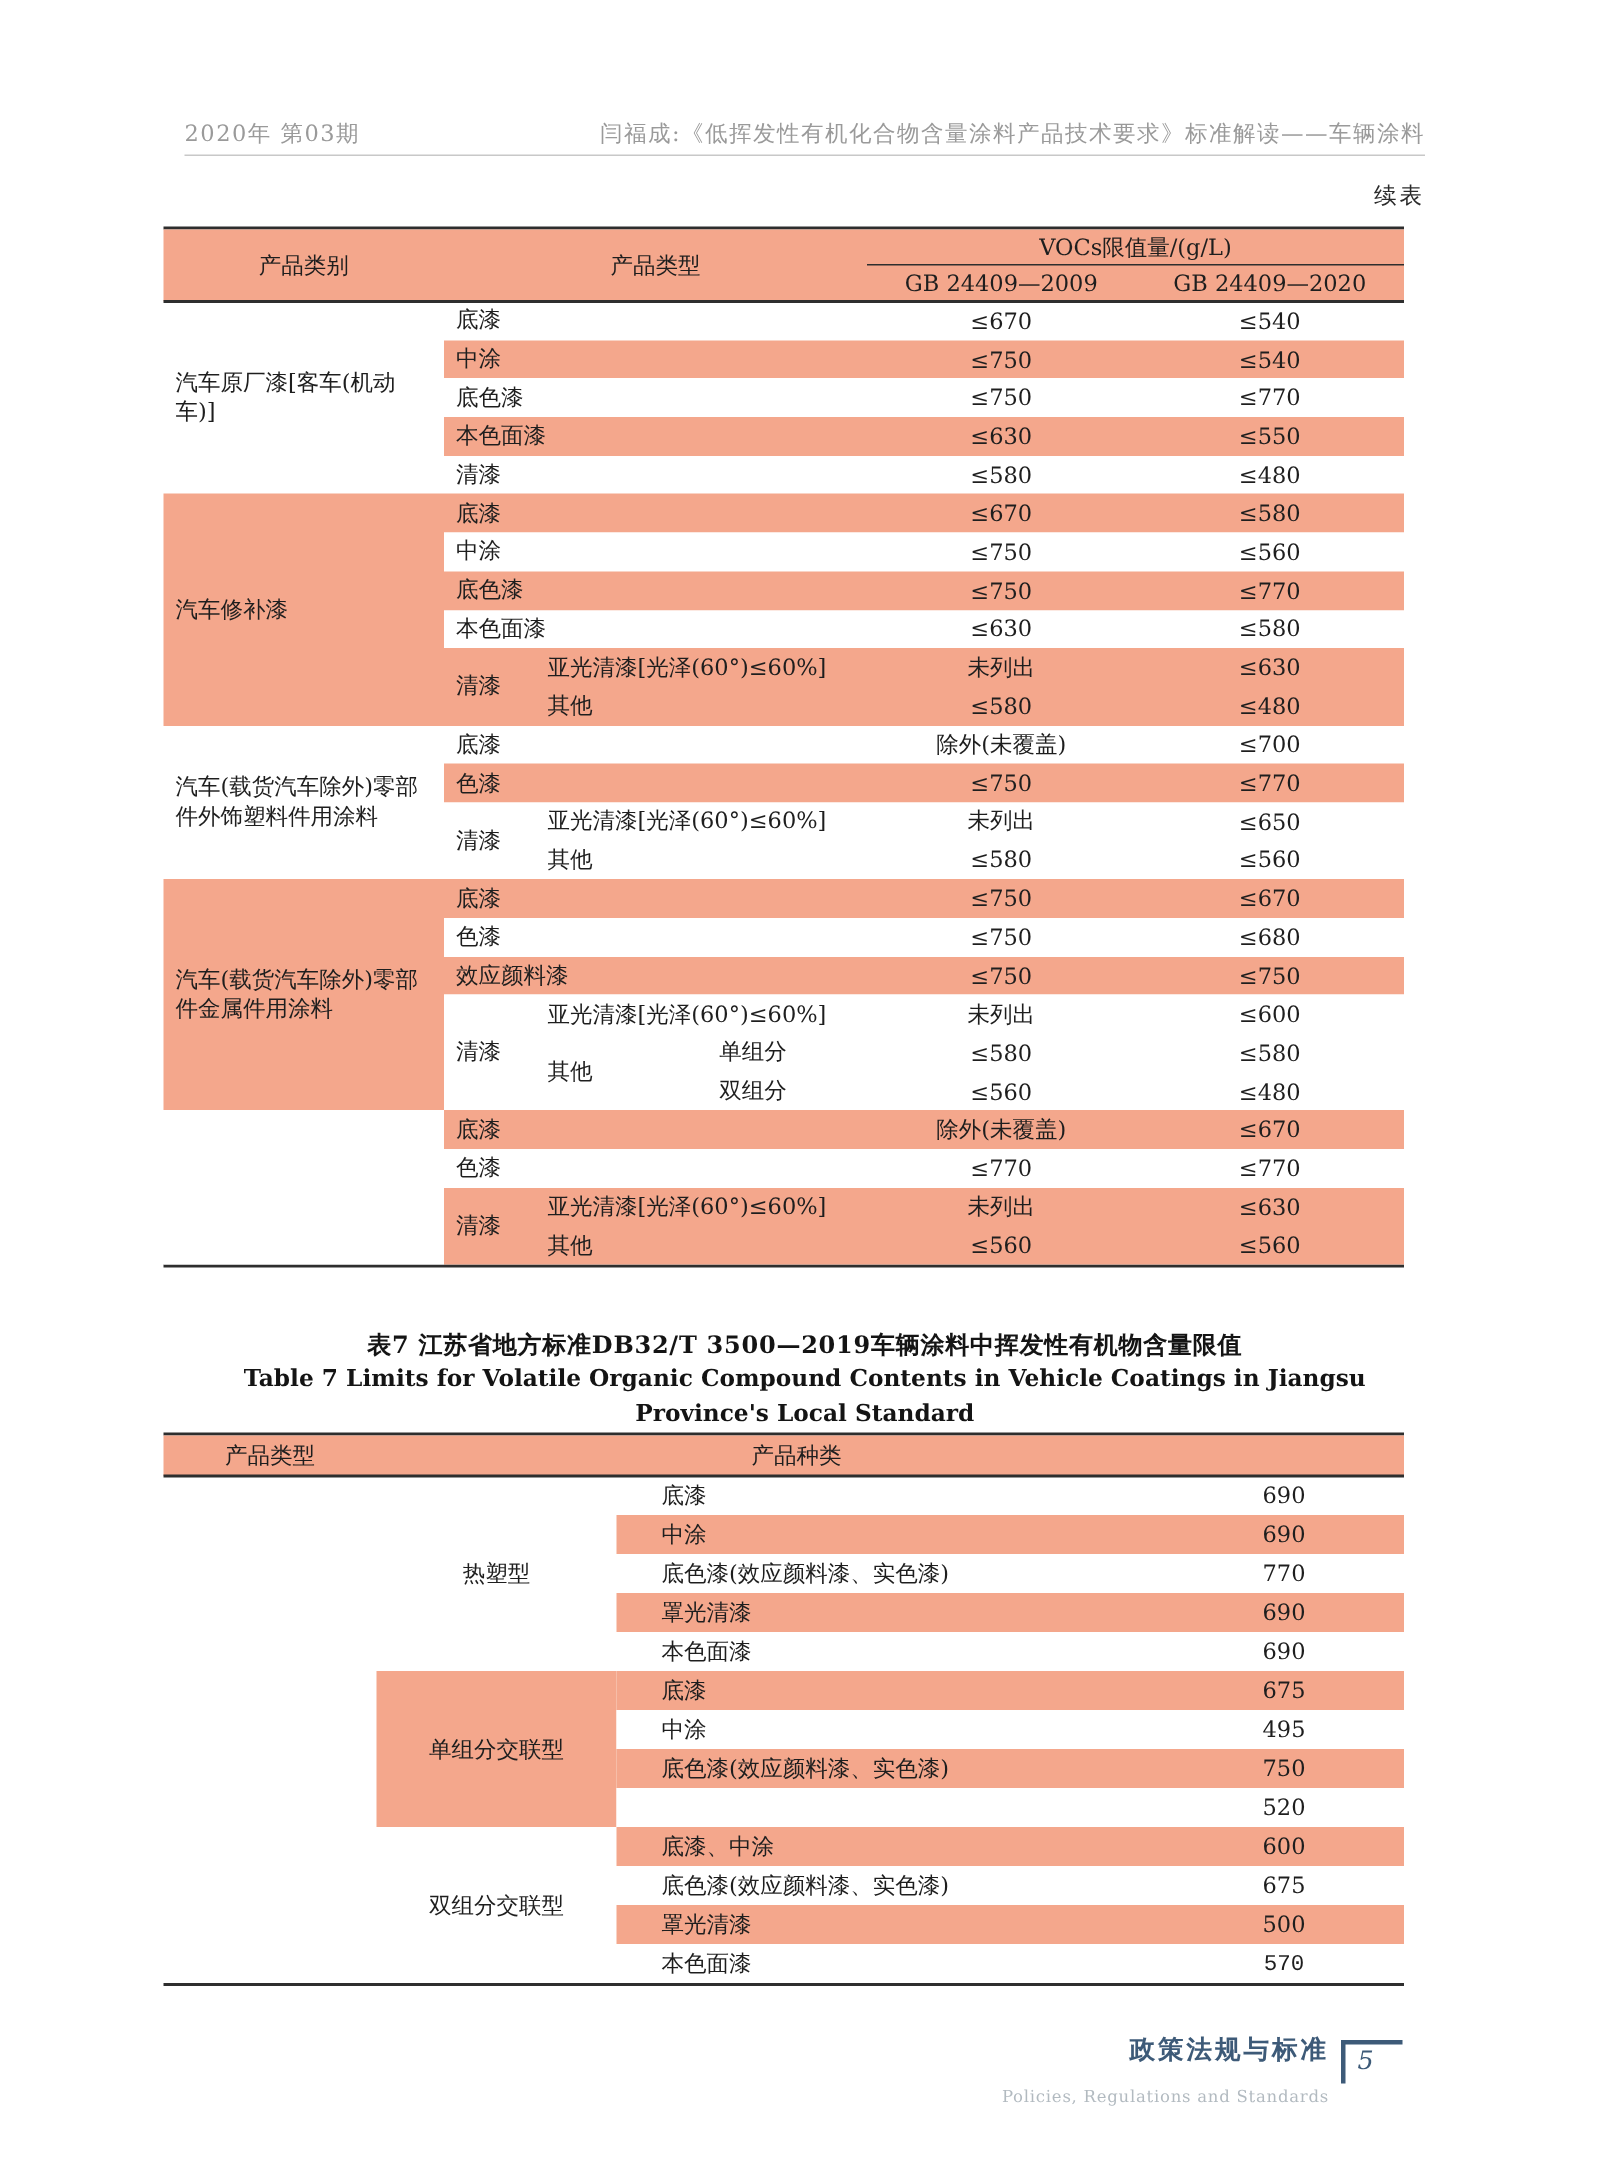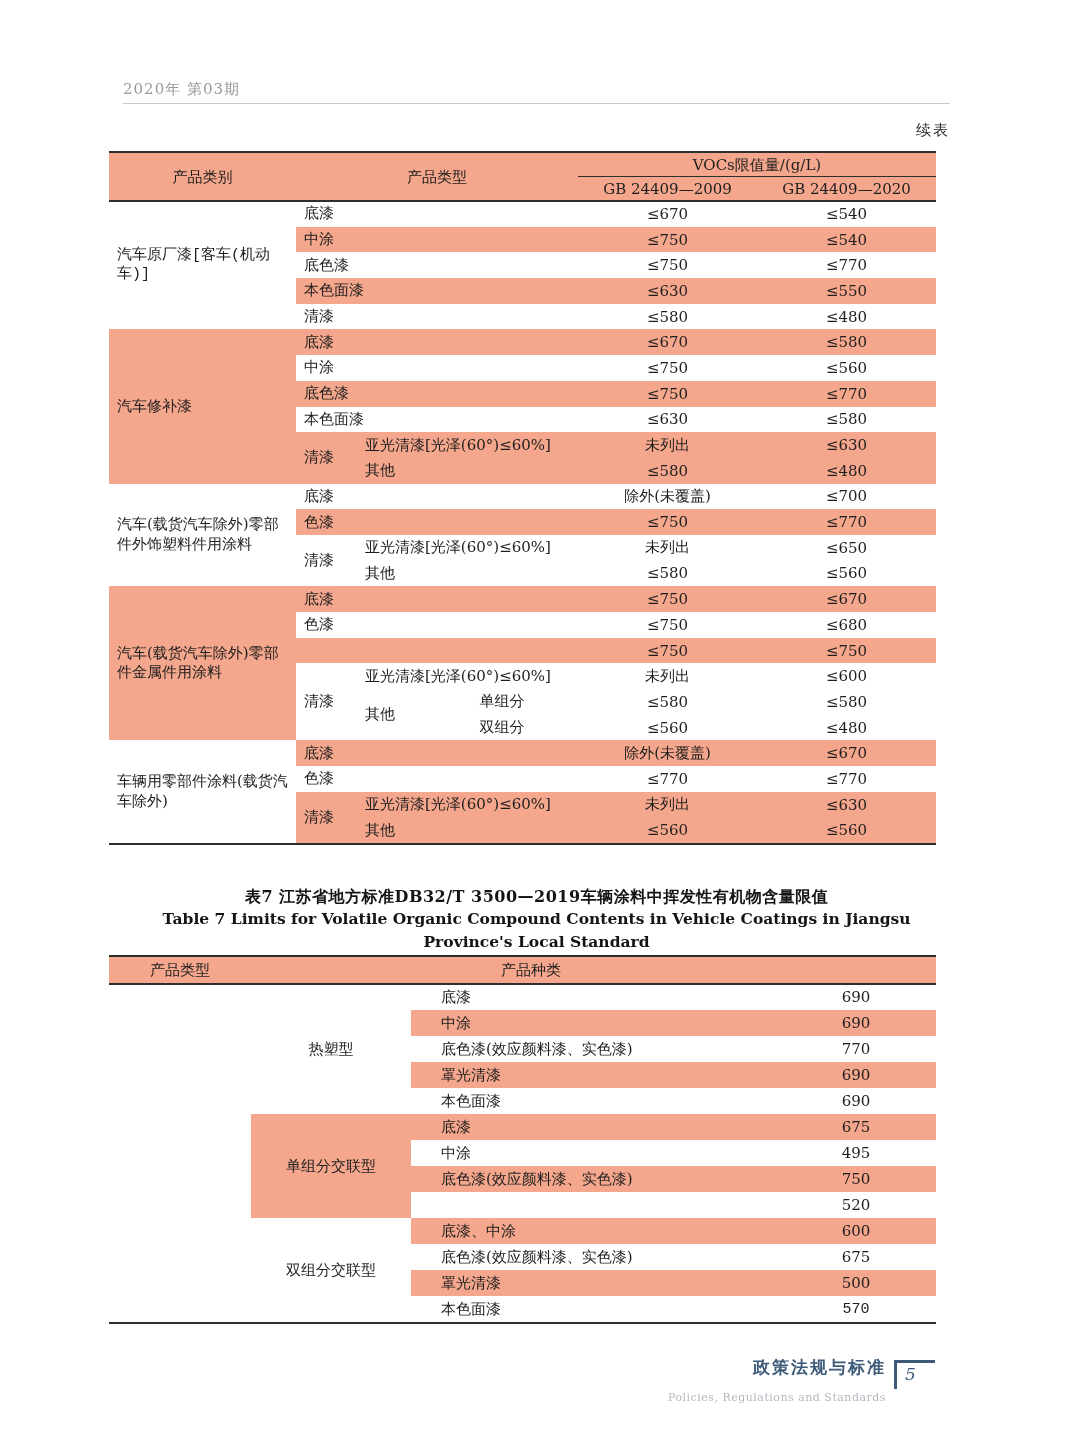--- a/index.html
+++ b/index.html
@@ -71,39 +71,40 @@
     font-family:"DejaVu Serif","Liberation Serif",serif;
   }
 </style>
 </head>
 <body>
 
 <div class="page">
 
   <div class="runhead">
     <span>2020年  第03期</span>
+    <span>闫福成:《低挥发性有机化合物含量涂料产品技术要求》标准解读——车辆涂料</span>
   </div>
 
   <div class="continued">续表</div>
 
   <div class="tbl" id="t1">
     <div class="grid" id="t1grid">
         <div class="bg" style="grid-area: 1 / 1 / 3 / 7; background: rgb(244, 167, 140);"></div>
         <div class="hc" style="grid-area: 1 / 1 / 3 / 2;">产品类别</div>
         <div class="hc" style="grid-area: 1 / 2 / 3 / 5;">产品类型</div>
         <div class="hc" style="grid-area: 1 / 5 / 2 / 7;">VOCs限值量/(g/L)</div>
         <div class="hc" style="grid-area: 2 / 5 / 3 / 6;">GB 24409—2009</div>
         <div class="hc" style="grid-area: 2 / 6 / 3 / 7;">GB 24409—2020</div>
         <div class="bg" style="grid-area: 3 / 1 / 8 / 2; background: rgb(255, 255, 255);"></div>
         <div class="bg" style="grid-area: 3 / 2 / 4 / 7; background: rgb(255, 255, 255);"></div>
         <div class="bg" style="grid-area: 4 / 2 / 5 / 7; background: rgb(244, 167, 140);"></div>
         <div class="bg" style="grid-area: 5 / 2 / 6 / 7; background: rgb(255, 255, 255);"></div>
         <div class="bg" style="grid-area: 6 / 2 / 7 / 7; background: rgb(244, 167, 140);"></div>
         <div class="bg" style="grid-area: 7 / 2 / 8 / 7; background: rgb(255, 255, 255);"></div>
-        <div class="gl" style="grid-area: 3 / 1 / 8 / 2; font-family: Liberation Mono, monospace;">汽车原厂漆[客车(机动车)]</div>
+        <div class="gl" style="grid-area: 3 / 1 / 8 / 2;">汽车原厂漆[客车(机动车)]</div>
         <div class="pc" style="grid-area: 3 / 2 / 4 / 5;">底漆</div>
         <div class="vc" style="grid-area: 3 / 5 / 4 / 6;">≤670</div>
         <div class="vc" style="grid-area: 3 / 6 / 4 / 7;">≤540</div>
         <div class="pc" style="grid-area: 4 / 2 / 5 / 5;">中涂</div>
         <div class="vc" style="grid-area: 4 / 5 / 5 / 6;">≤750</div>
         <div class="vc" style="grid-area: 4 / 6 / 5 / 7;">≤540</div>
         <div class="pc" style="grid-area: 5 / 2 / 6 / 5;">底色漆</div>
         <div class="vc" style="grid-area: 5 / 5 / 6 / 6;">≤750</div>
         <div class="vc" style="grid-area: 5 / 6 / 6 / 7;">≤770</div>
         <div class="pc" style="grid-area: 6 / 2 / 7 / 5;">本色面漆</div>
@@ -165,39 +166,39 @@
         <div class="bg" style="grid-area: 21 / 2 / 22 / 7; background: rgb(255, 255, 255);"></div>
         <div class="bg" style="grid-area: 22 / 2 / 23 / 7; background: rgb(255, 255, 255);"></div>
         <div class="bg" style="grid-area: 23 / 2 / 24 / 7; background: rgb(255, 255, 255);"></div>
         <div class="gl" style="grid-area: 18 / 1 / 24 / 2;">汽车(载货汽车除外)零部件金属件用涂料</div>
         <div class="pc" style="grid-area: 18 / 2 / 19 / 5;">底漆</div>
         <div class="vc" style="grid-area: 18 / 5 / 19 / 6;">≤750</div>
         <div class="vc" style="grid-area: 18 / 6 / 19 / 7;">≤670</div>
         <div class="pc" style="grid-area: 19 / 2 / 20 / 5;">色漆</div>
         <div class="vc" style="grid-area: 19 / 5 / 20 / 6;">≤750</div>
         <div class="vc" style="grid-area: 19 / 6 / 20 / 7;">≤680</div>
+        <div class="pc" style="grid-area: 20 / 2 / 21 / 5;">效应颜料漆</div>
         <div class="vc" style="grid-area: 20 / 5 / 21 / 6;">≤750</div>
         <div class="vc" style="grid-area: 20 / 6 / 21 / 7;">≤750</div>
         <div class="pc" style="grid-area: 21 / 2 / 24 / 3;">清漆</div>
         <div class="dc" style="grid-area: 21 / 3 / 22 / 5;">亚光清漆[光泽(60°)≤60%]</div>
         <div class="vc" style="grid-area: 21 / 5 / 22 / 6;">未列出</div>
         <div class="vc" style="grid-area: 21 / 6 / 22 / 7;">≤600</div>
         <div class="dc" style="grid-area: 22 / 3 / 24 / 4;">其他</div>
         <div class="cc" style="grid-area: 22 / 4 / 23 / 5;">单组分</div>
         <div class="vc" style="grid-area: 22 / 5 / 23 / 6;">≤580</div>
         <div class="vc" style="grid-area: 22 / 6 / 23 / 7;">≤580</div>
         <div class="cc" style="grid-area: 23 / 4 / 24 / 5;">双组分</div>
         <div class="vc" style="grid-area: 23 / 5 / 24 / 6;">≤560</div>
         <div class="vc" style="grid-area: 23 / 6 / 24 / 7;">≤480</div>
         <div class="bg" style="grid-area: 24 / 1 / 28 / 2; background: rgb(255, 255, 255);"></div>
         <div class="bg" style="grid-area: 24 / 2 / 25 / 7; background: rgb(244, 167, 140);"></div>
         <div class="bg" style="grid-area: 25 / 2 / 26 / 7; background: rgb(255, 255, 255);"></div>
         <div class="bg" style="grid-area: 26 / 2 / 27 / 7; background: rgb(244, 167, 140);"></div>
         <div class="bg" style="grid-area: 27 / 2 / 28 / 7; background: rgb(244, 167, 140);"></div>
-        <div class="gl" style="grid-area: 24 / 1 / 28 / 2;">车辆用零部件涂料(载货汽车除外)</div>
         <div class="pc" style="grid-area: 24 / 2 / 25 / 5;">底漆</div>
         <div class="vc" style="grid-area: 24 / 5 / 25 / 6;">除外(未覆盖)</div>
         <div class="vc" style="grid-area: 24 / 6 / 25 / 7;">≤670</div>
         <div class="pc" style="grid-area: 25 / 2 / 26 / 5;">色漆</div>
         <div class="vc" style="grid-area: 25 / 5 / 26 / 6;">≤770</div>
         <div class="vc" style="grid-area: 25 / 6 / 26 / 7;">≤770</div>
         <div class="pc" style="grid-area: 26 / 2 / 28 / 3;">清漆</div>
         <div class="dc" style="grid-area: 26 / 3 / 27 / 5;">亚光清漆[光泽(60°)≤60%]</div>
         <div class="vc" style="grid-area: 26 / 5 / 27 / 6;">未列出</div>
         <div class="vc" style="grid-area: 26 / 6 / 27 / 7;">≤630</div>

